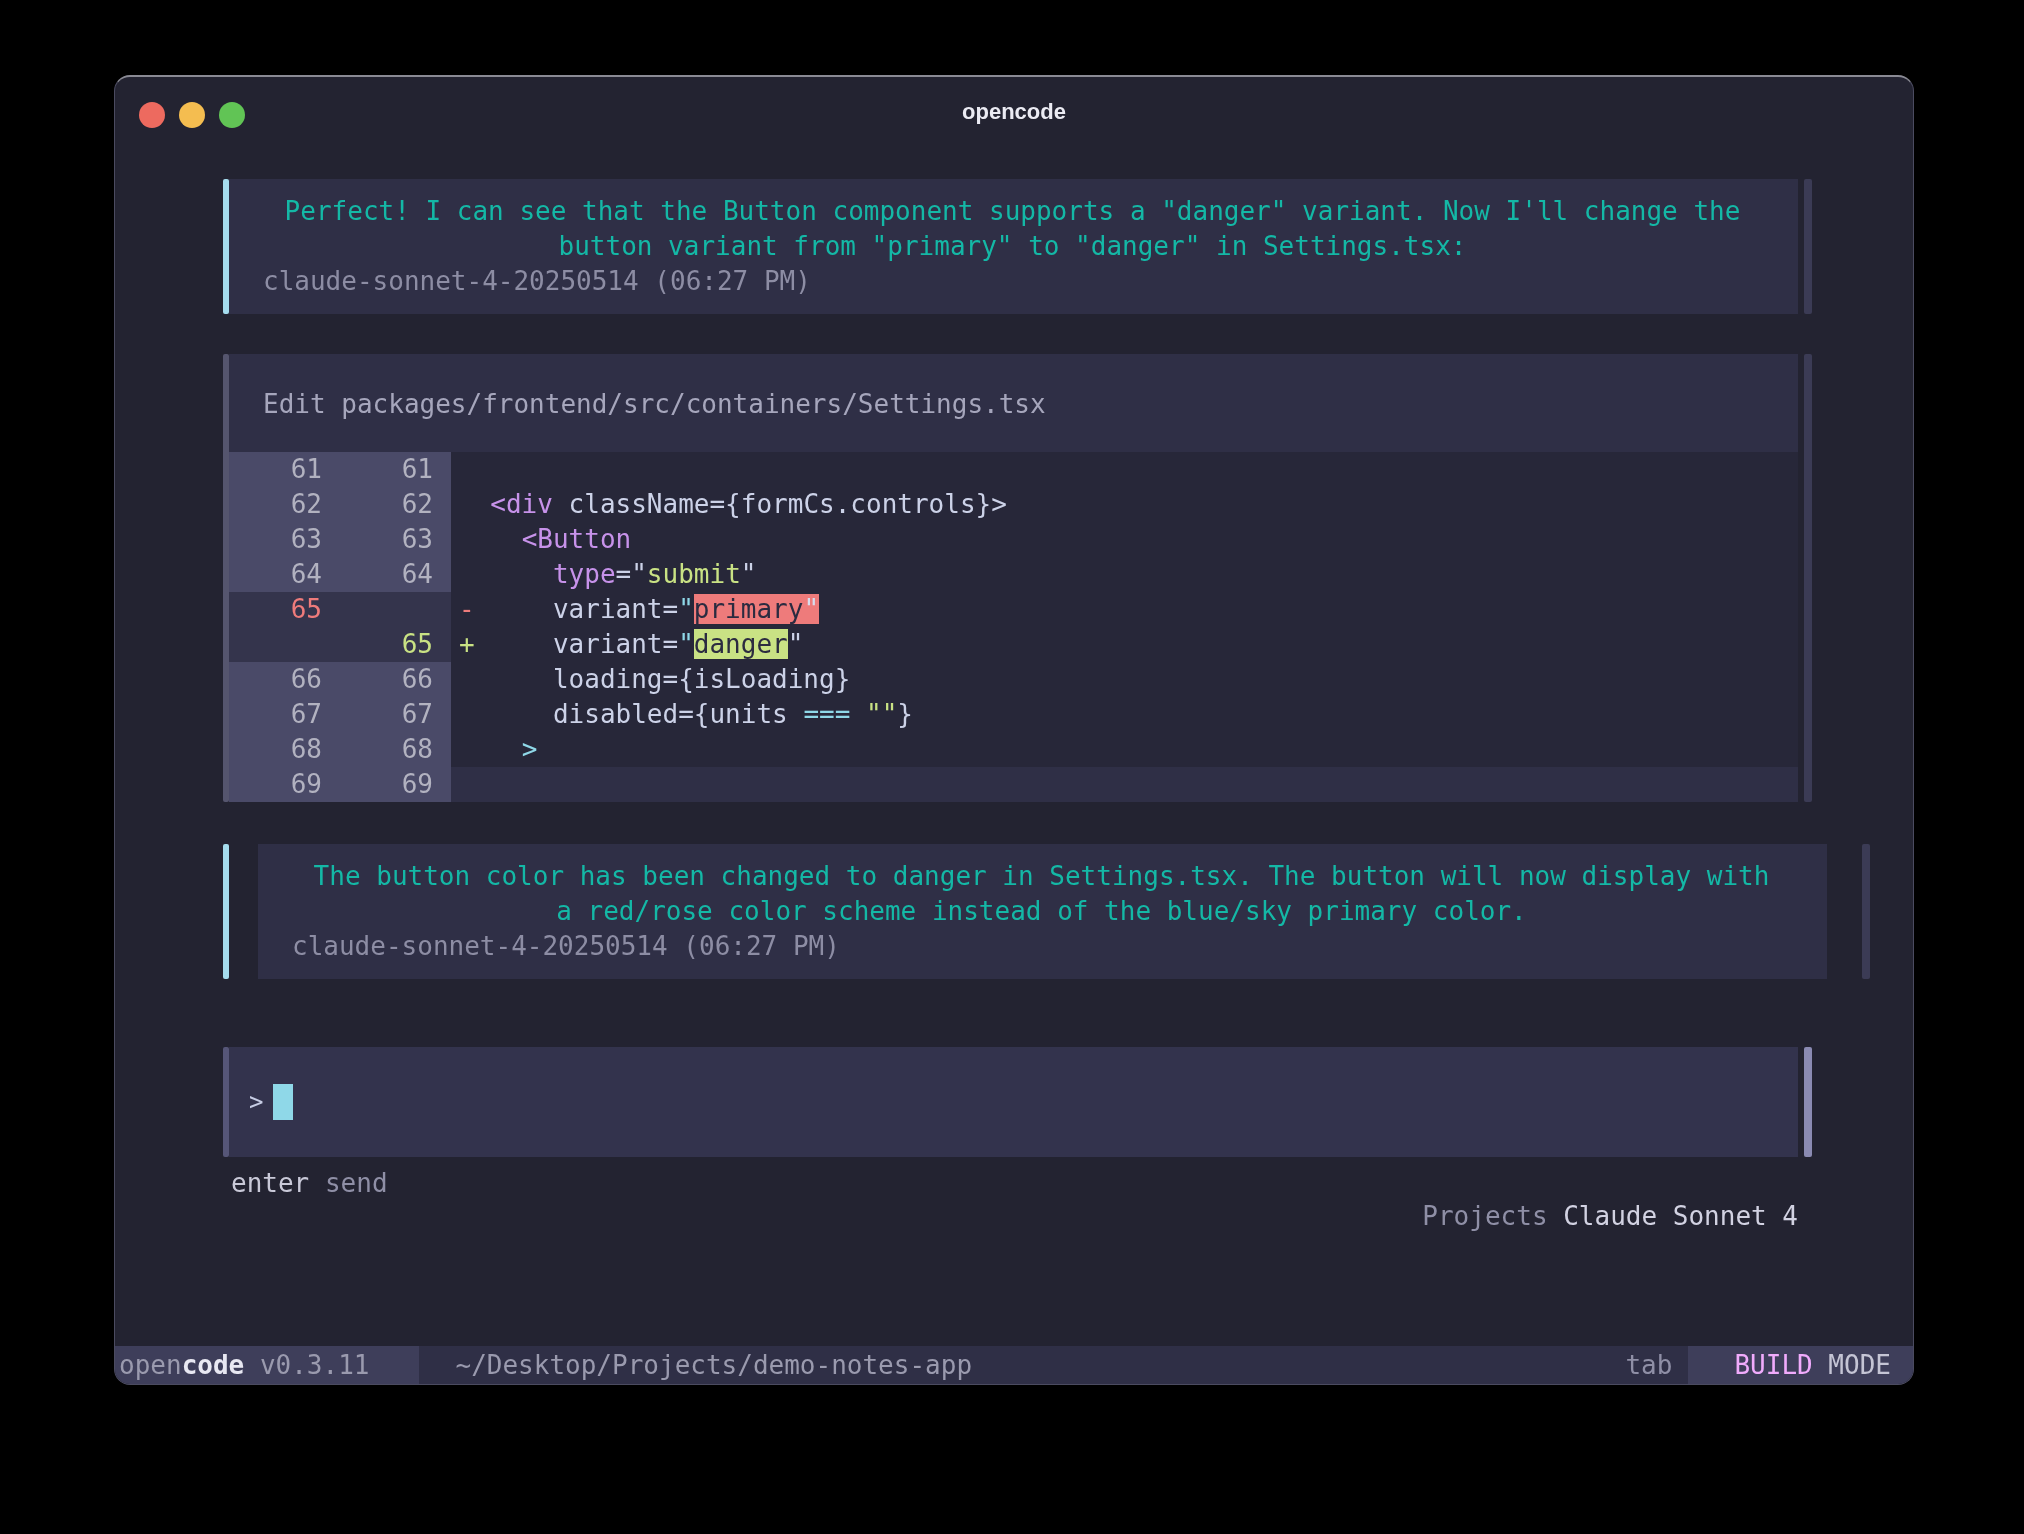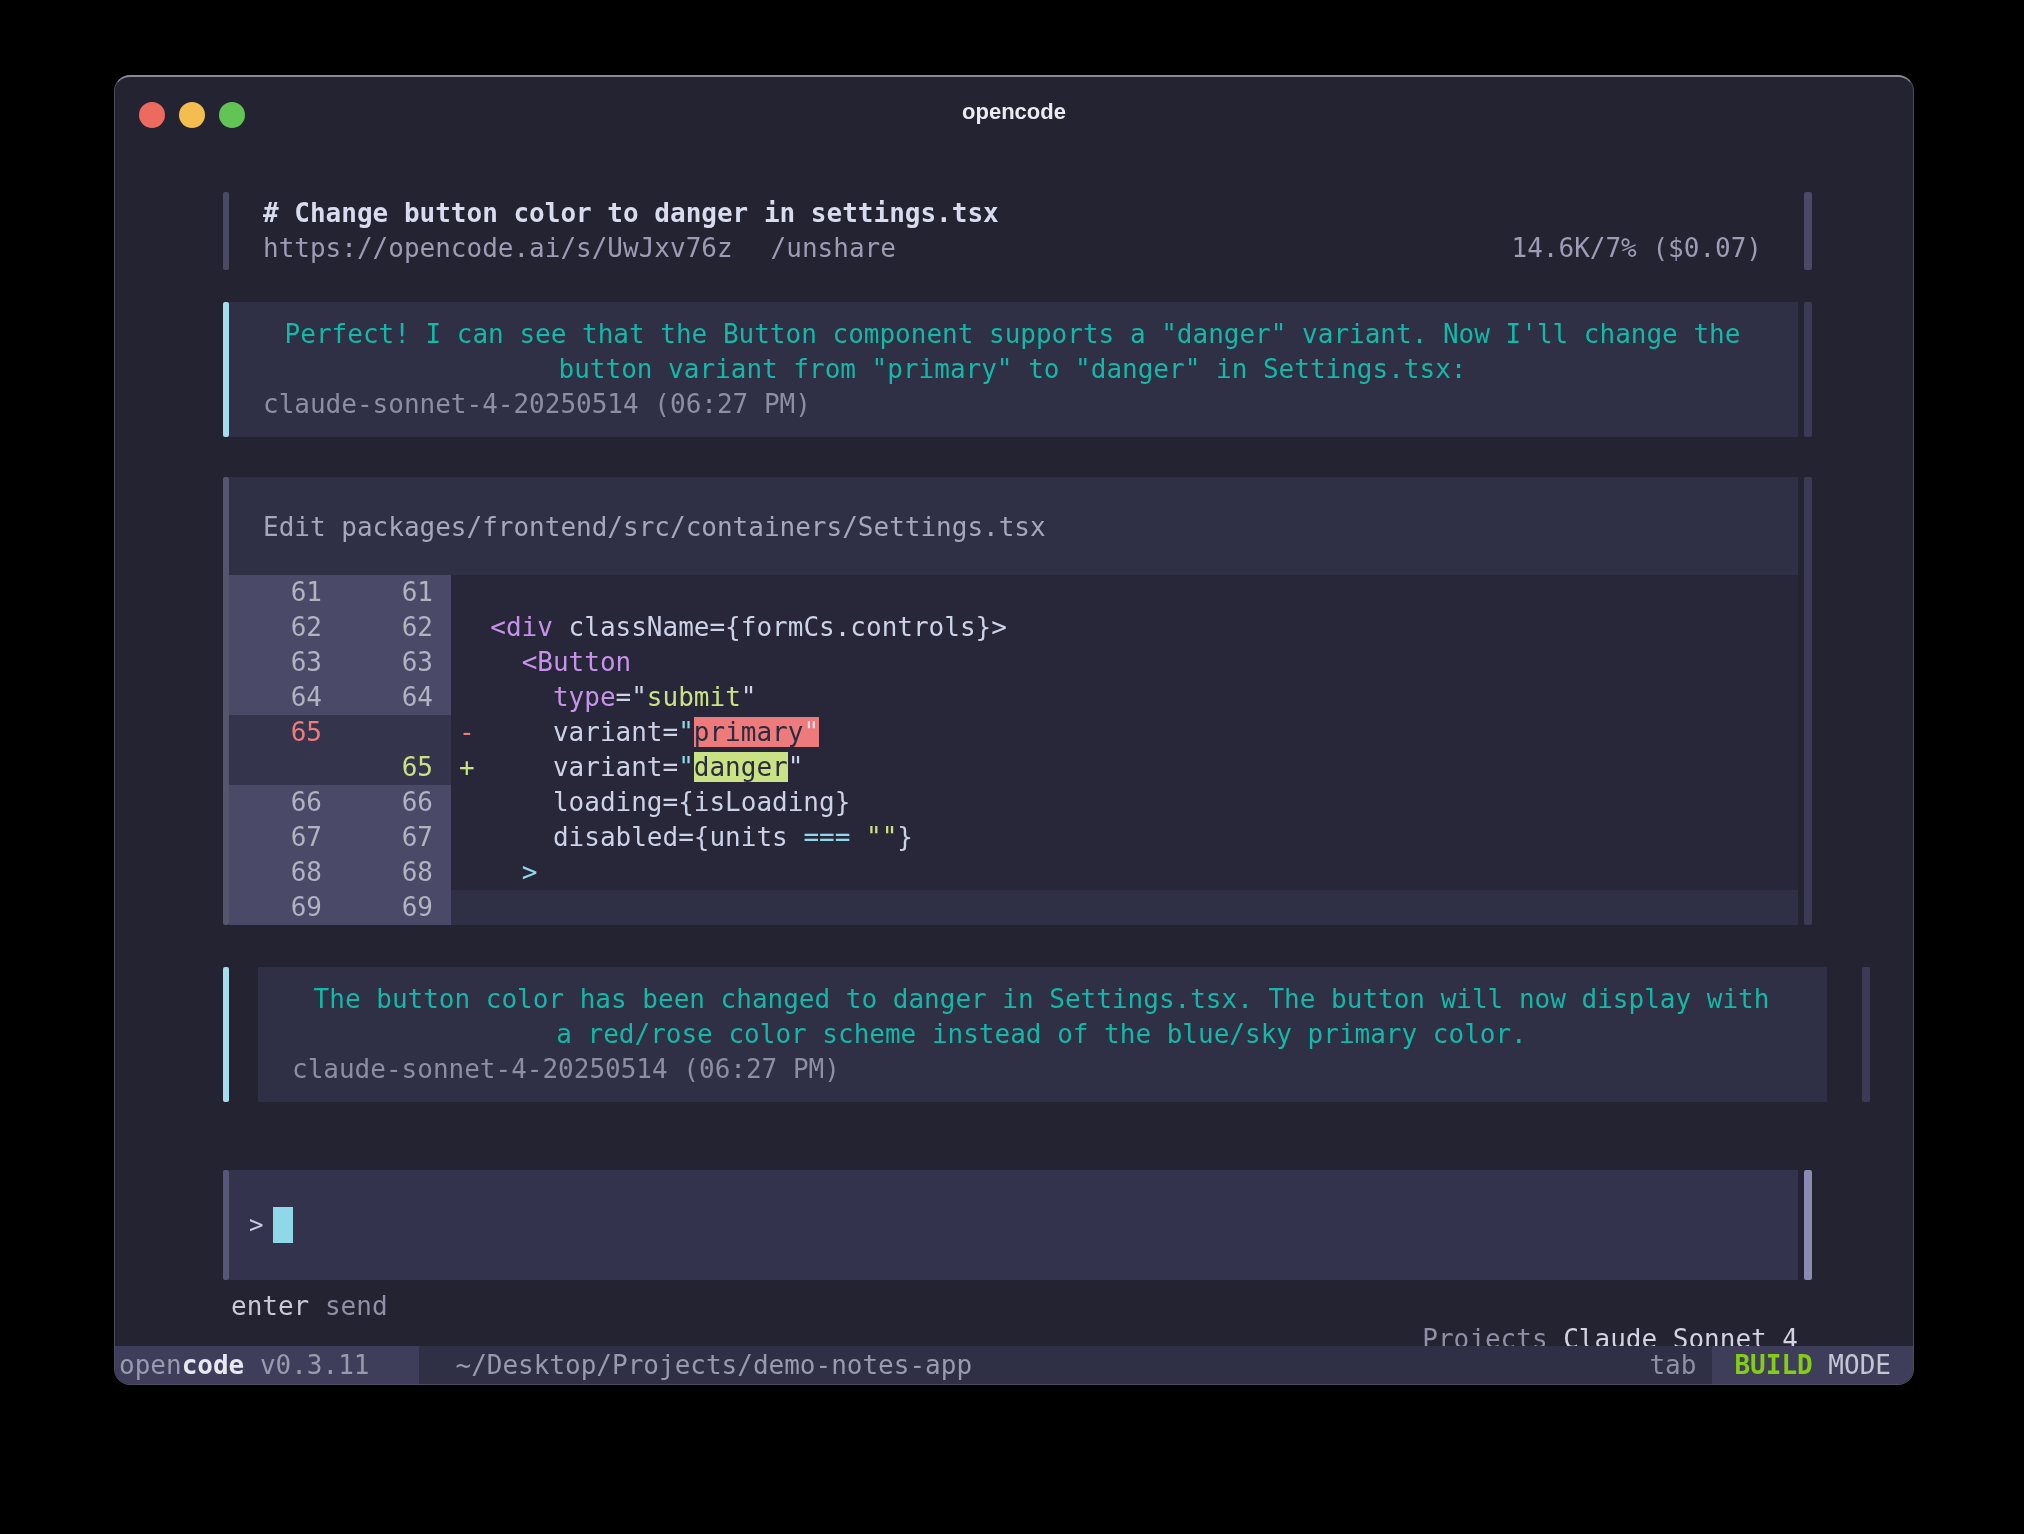--- a/index.html
+++ b/index.html
@@ -72,50 +72,38 @@
   .statusbar{position:absolute;left:0;bottom:0;width:100%;height:38px;background:#2f2f46;
              display:flex;align-items:center;}
   .chip{background:#3e3e5a;height:38px;display:flex;align-items:center;}
   .chip-brand{padding:0 50px 0 4px;}
   .brand-open{color:#9a9aae;} .brand-code{color:#e8e8f2;font-weight:bold;}
   .brand-ver{color:#9a9aae;white-space:pre;}
   .sb-path{color:#9a9aae;margin-left:36px;}
   .sb-right{margin-left:auto;display:flex;align-items:center;height:100%;}
   .sb-tab{color:#8f8fa6;margin-right:16px;}
   .chip-mode{padding:0 22px;}
-  .mode-bold{color:#84cc16;font-weight:bold;white-space:pre;}
+  .mode-bold{color:#f0abfc;font-weight:normal;white-space:pre;margin-left:24px;}
   .mode-rest{color:#c5c5d5;white-space:pre;}
 </style>
 </head>
 <body>
 
 <div class="canvas">
   <div class="window">
 
     <div class="titlebar">
       <div class="lights">
         <div class="light red"></div>
         <div class="light yellow"></div>
         <div class="light green"></div>
       </div>
       <div class="wtitle">opencode</div>
     </div>
 
-    <div class="blockrow header">
-      <div class="bleft"></div>
-      <div class="bmain">
-        <div class="hline htitle"># Change button color to danger in settings.tsx</div>
-        <div class="hline hsub">
-          <span class="hurl">https://opencode.ai/s/UwJxv76z</span>
-          <span>/unshare</span>
-          <span class="hstats">14.6K/7% ($0.07)</span>
-        </div>
-      </div>
-      <div class="bright"></div>
-    </div>
 
     <div class="blockrow msg">
       <div class="bleft"></div>
       <div class="bmain">
         <div class="mline">Perfect! I can see that the Button component supports a "danger" variant. Now I'll change the</div>
         <div class="mline">button variant from "primary" to "danger" in Settings.tsx:</div>
         <div class="mmeta">claude-sonnet-4-20250514 (06:27 PM)</div>
       </div>
       <div class="bright"></div>
     </div>

